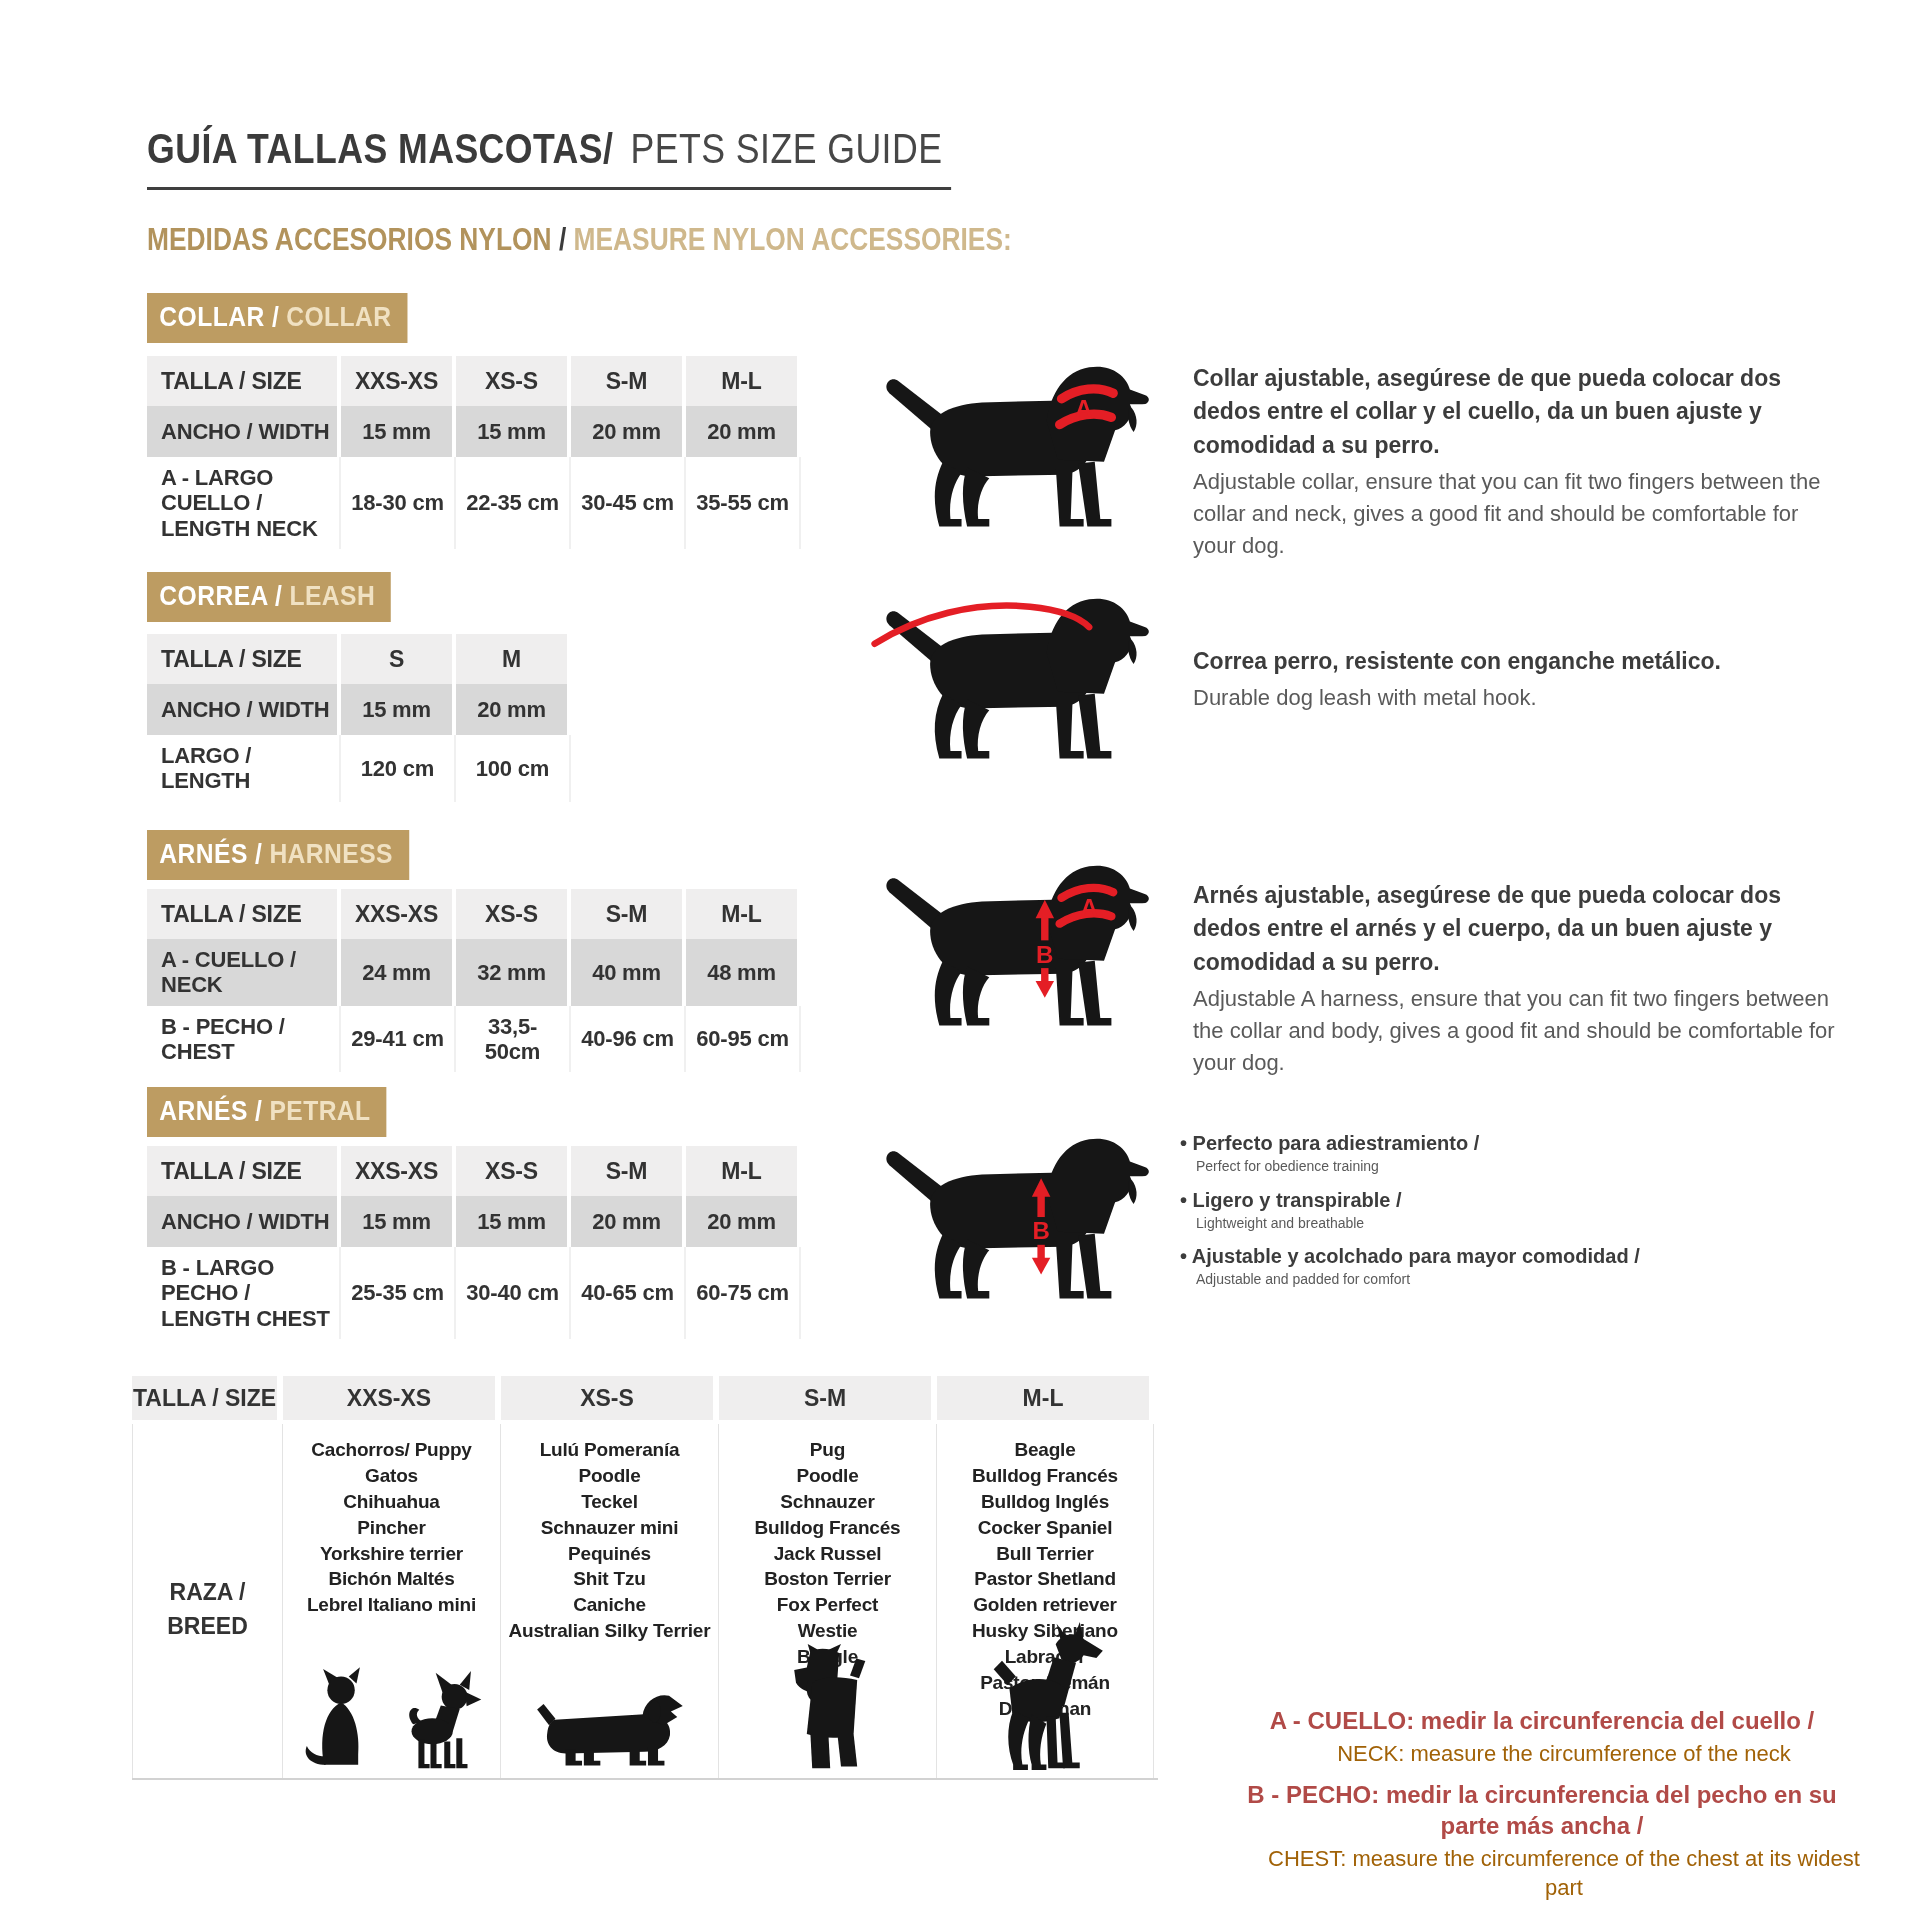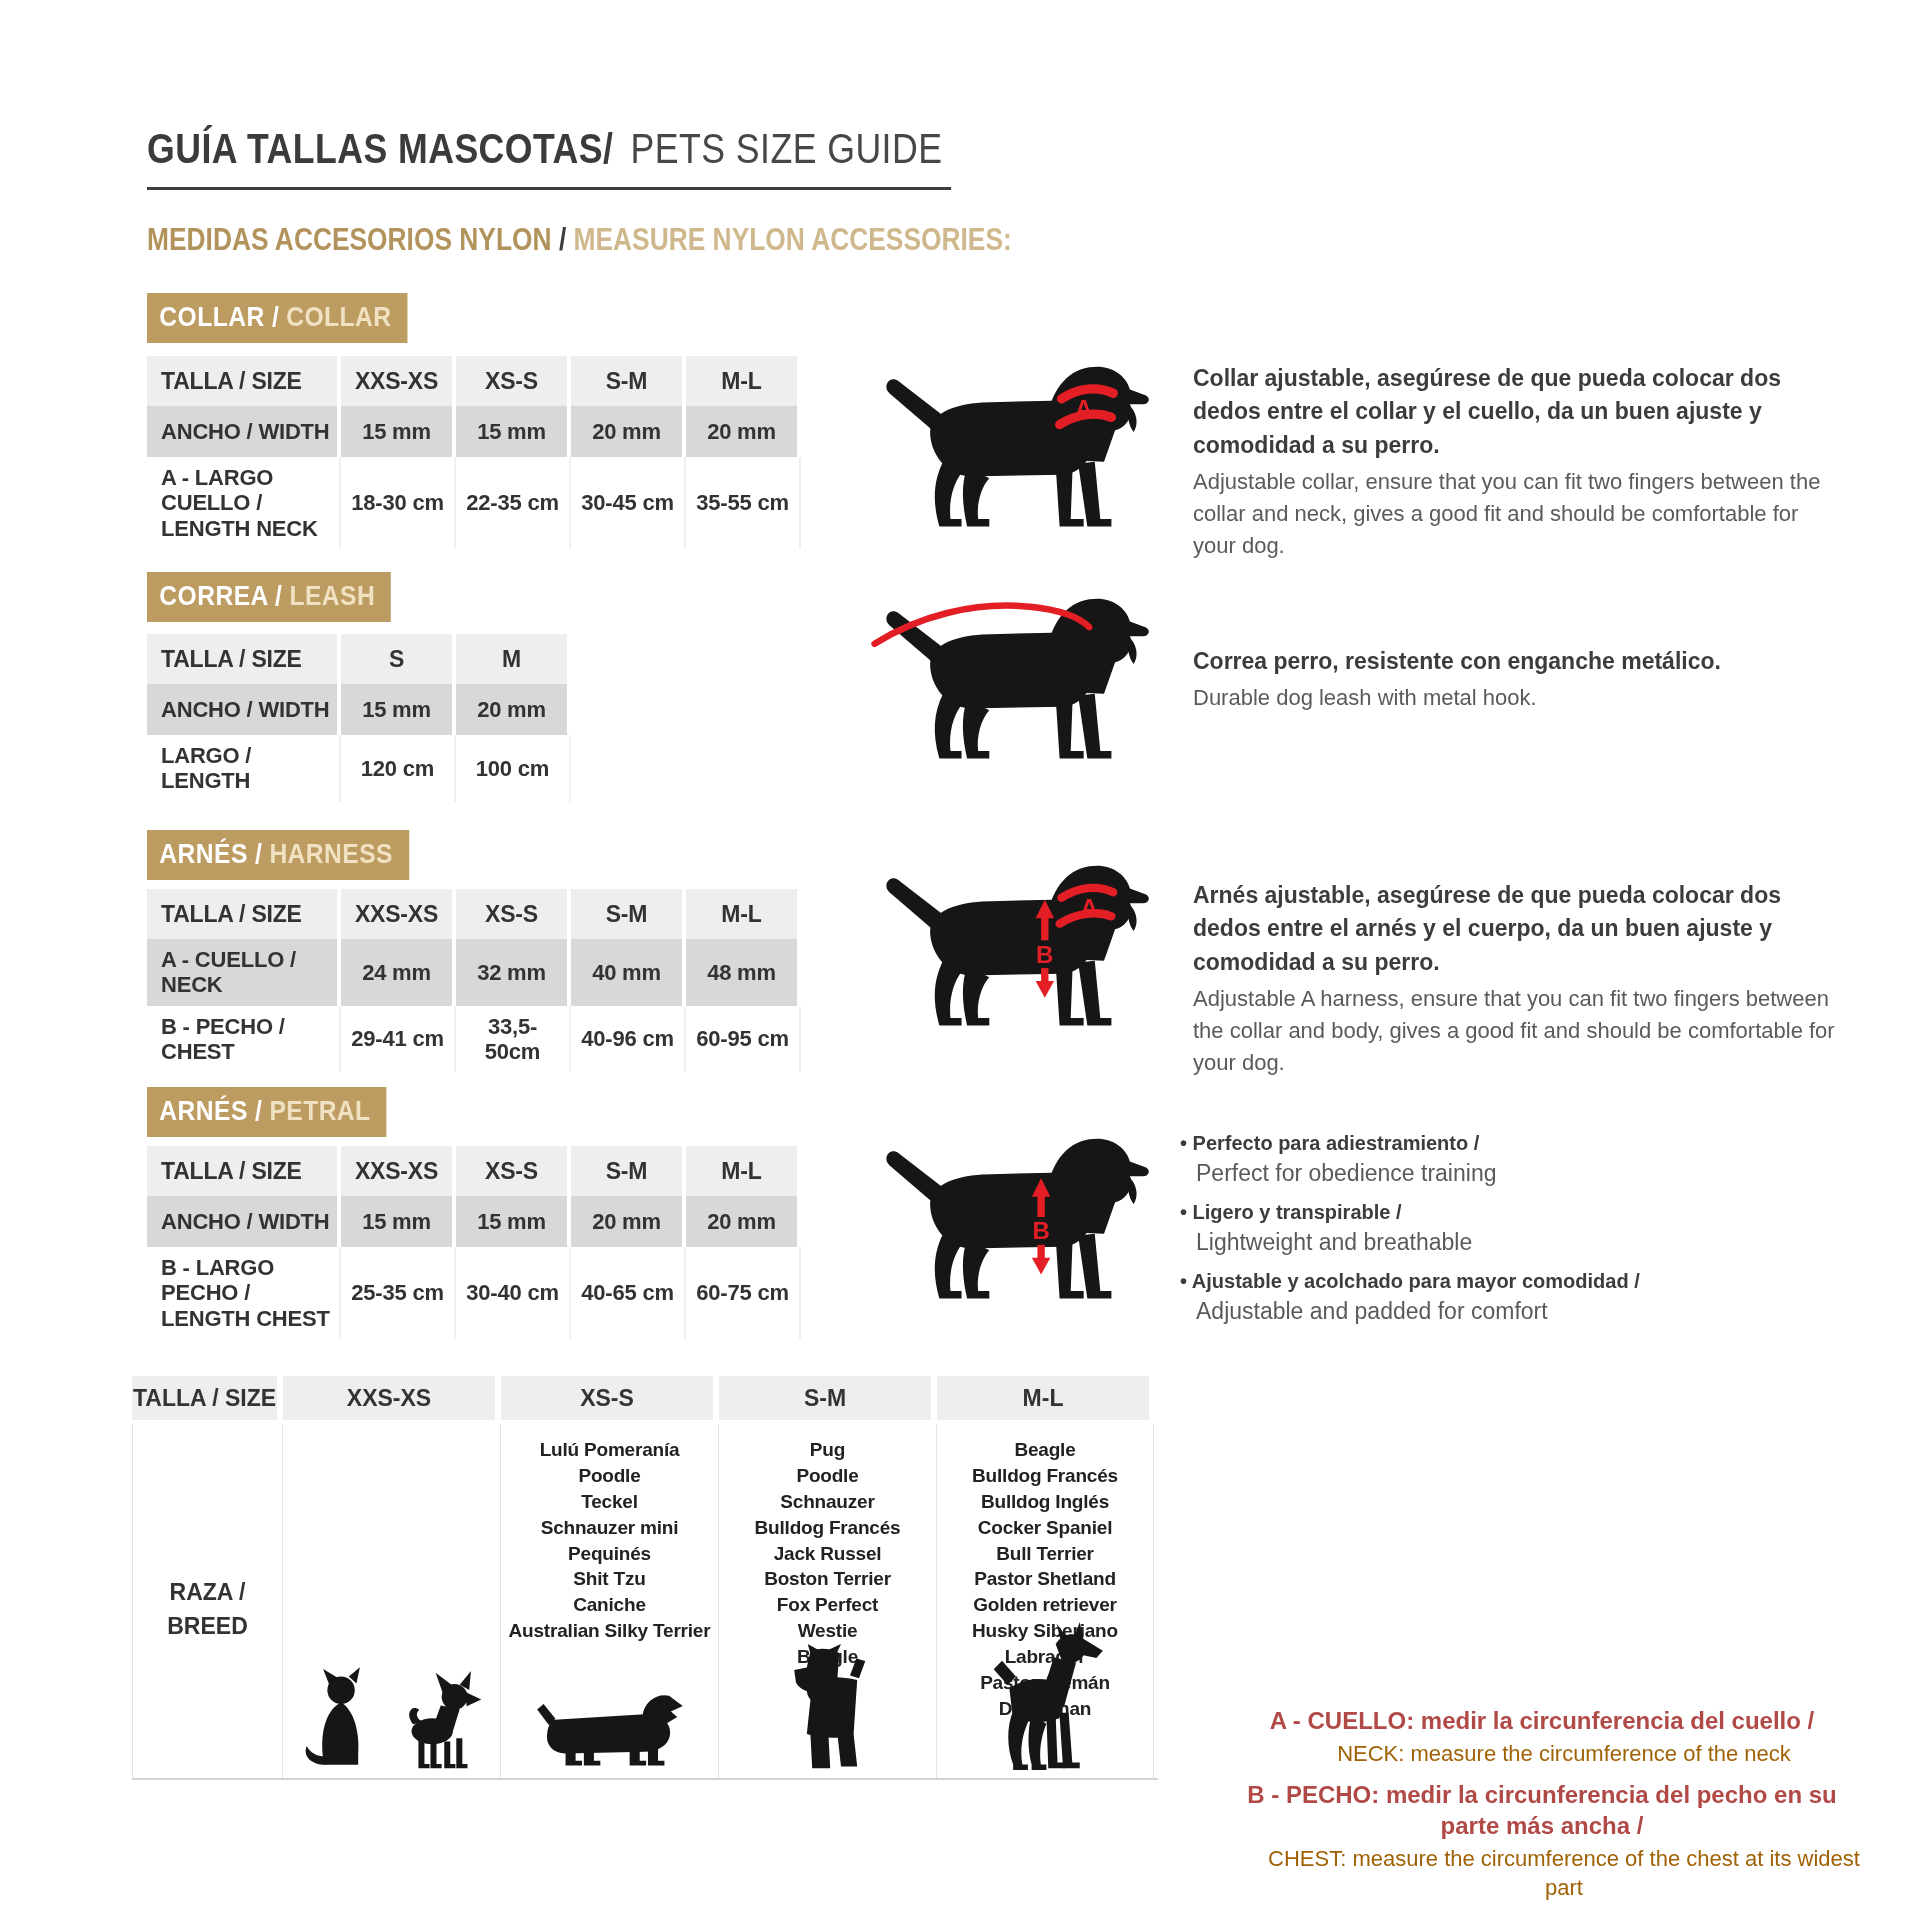--- a/index.html
+++ b/index.html
@@ -60,21 +60,21 @@
   .desc-collar{top:362px;}
   .desc-leash{top:645px;}
   .desc-harness{top:879px;}
   .desc-es{font-weight:bold;color:#3c3c3c;font-size:23px;line-height:1.45;margin:0;}
   .desc-en{color:#5a5a5a;font-size:22px;line-height:1.45;margin:4px 0 0 0;}
 
   
   .bullets{position:absolute;left:1180px;top:1129px;width:653px;}
   .bul-es{font-weight:bold;color:#3c3c3c;font-size:20px;line-height:1.4;margin:0;}
   .bul-es::before{content:"• ";font-size:20px;}
-  .bul-en{color:#5a5a5a;font-size:23px;line-height:1.4;margin:0 0 9px 16px;}
+  .bul-en{color:#5a5a5a;font-size:14px;line-height:1.4;margin:0 0 9px 16px;}
 
   
   .breed-table{position:absolute;left:132px;top:1376px;width:1026px;}
   .bt-head{display:flex;gap:6px;}
   .bt-hcell{background:#efeeee;height:44px;display:flex;align-items:center;justify-content:center;
             font-weight:bold;font-size:23px;color:#333;box-sizing:border-box;}
   .bt-hcell.first{width:145px;}
   .bt-hcell.col{width:212px;}
   .bt-body{display:flex;margin-top:4px;border-bottom:2px solid #d2d2d2;height:354px;position:relative;}
   .bt-col{box-sizing:border-box;border-left:1px solid #e3e3e3;position:relative;padding-top:16px;}
@@ -286,20 +286,29 @@
         <div class="bt-hcell col">S-M</div>
         <div class="bt-hcell col">M-L</div>
       </div>
     <div class="bt-body">
       <div class="bt-col label">
         <div class="bt-label">RAZA /
 BREED</div>
       </div>
 
       <div class="bt-col breedcol">
+        <div class="breeds">
+            <div>Cachorros/ Puppy</div>
+            <div>Gatos</div>
+            <div>Chihuahua</div>
+            <div>Pincher</div>
+            <div>Yorkshire terrier</div>
+            <div>Bichón Maltés</div>
+            <div>Lebrel Italiano mini</div>
+          </div>
         <div class="bt-icon">
           <svg width="77" height="103" viewBox="0 0 90 120" fill="#161616">
             <path d="M34,20 L27,2 L45,13 Z"></path>
               <path d="M57,11 L70,0 L66,19 Z"></path>
             <circle cx="48" cy="27" r="16"></circle>
             <path d="M28,114 C22,78 30,50 48,41 C64,51 70,78 68,102 L68,114 Z"></path>
             <path d="M30,114 C12,114 3,103 8,92 C12,101 22,105 32,104 Z"></path>
           </svg>
           <svg width="95" height="99" viewBox="0 0 110 115" fill="#161616">
             <path d="M62,25 L54,2 L74,17 Z"></path>

